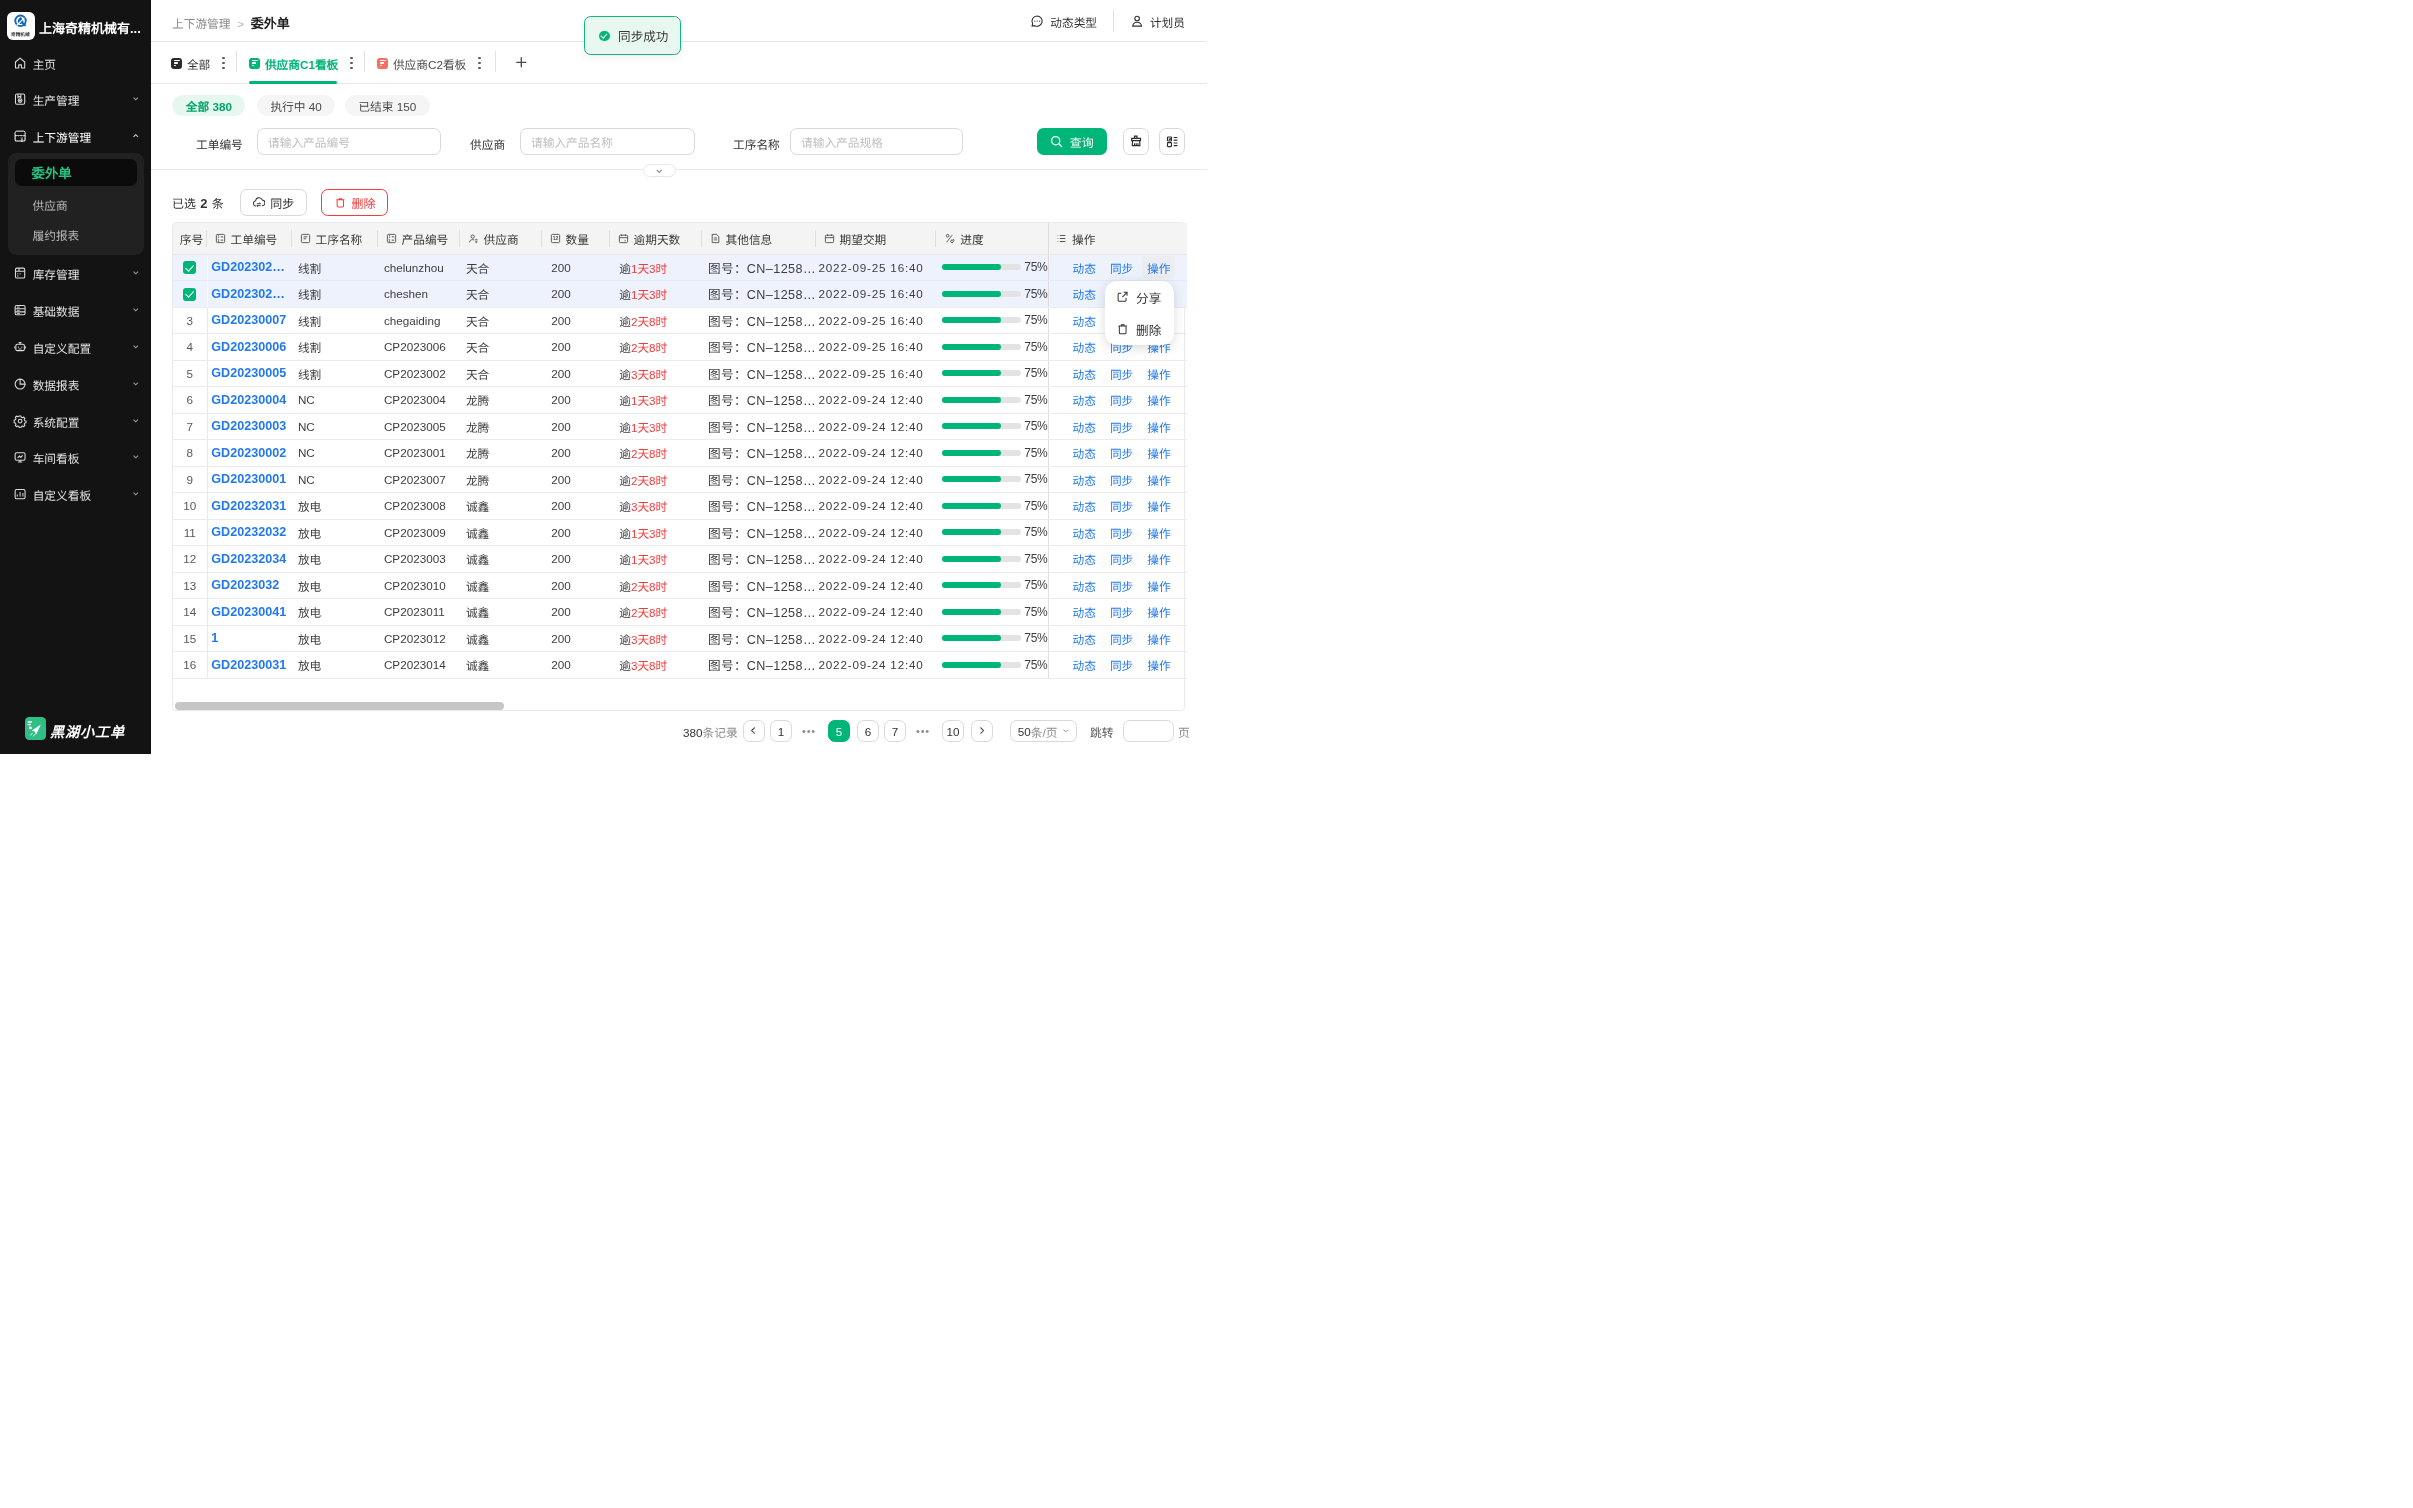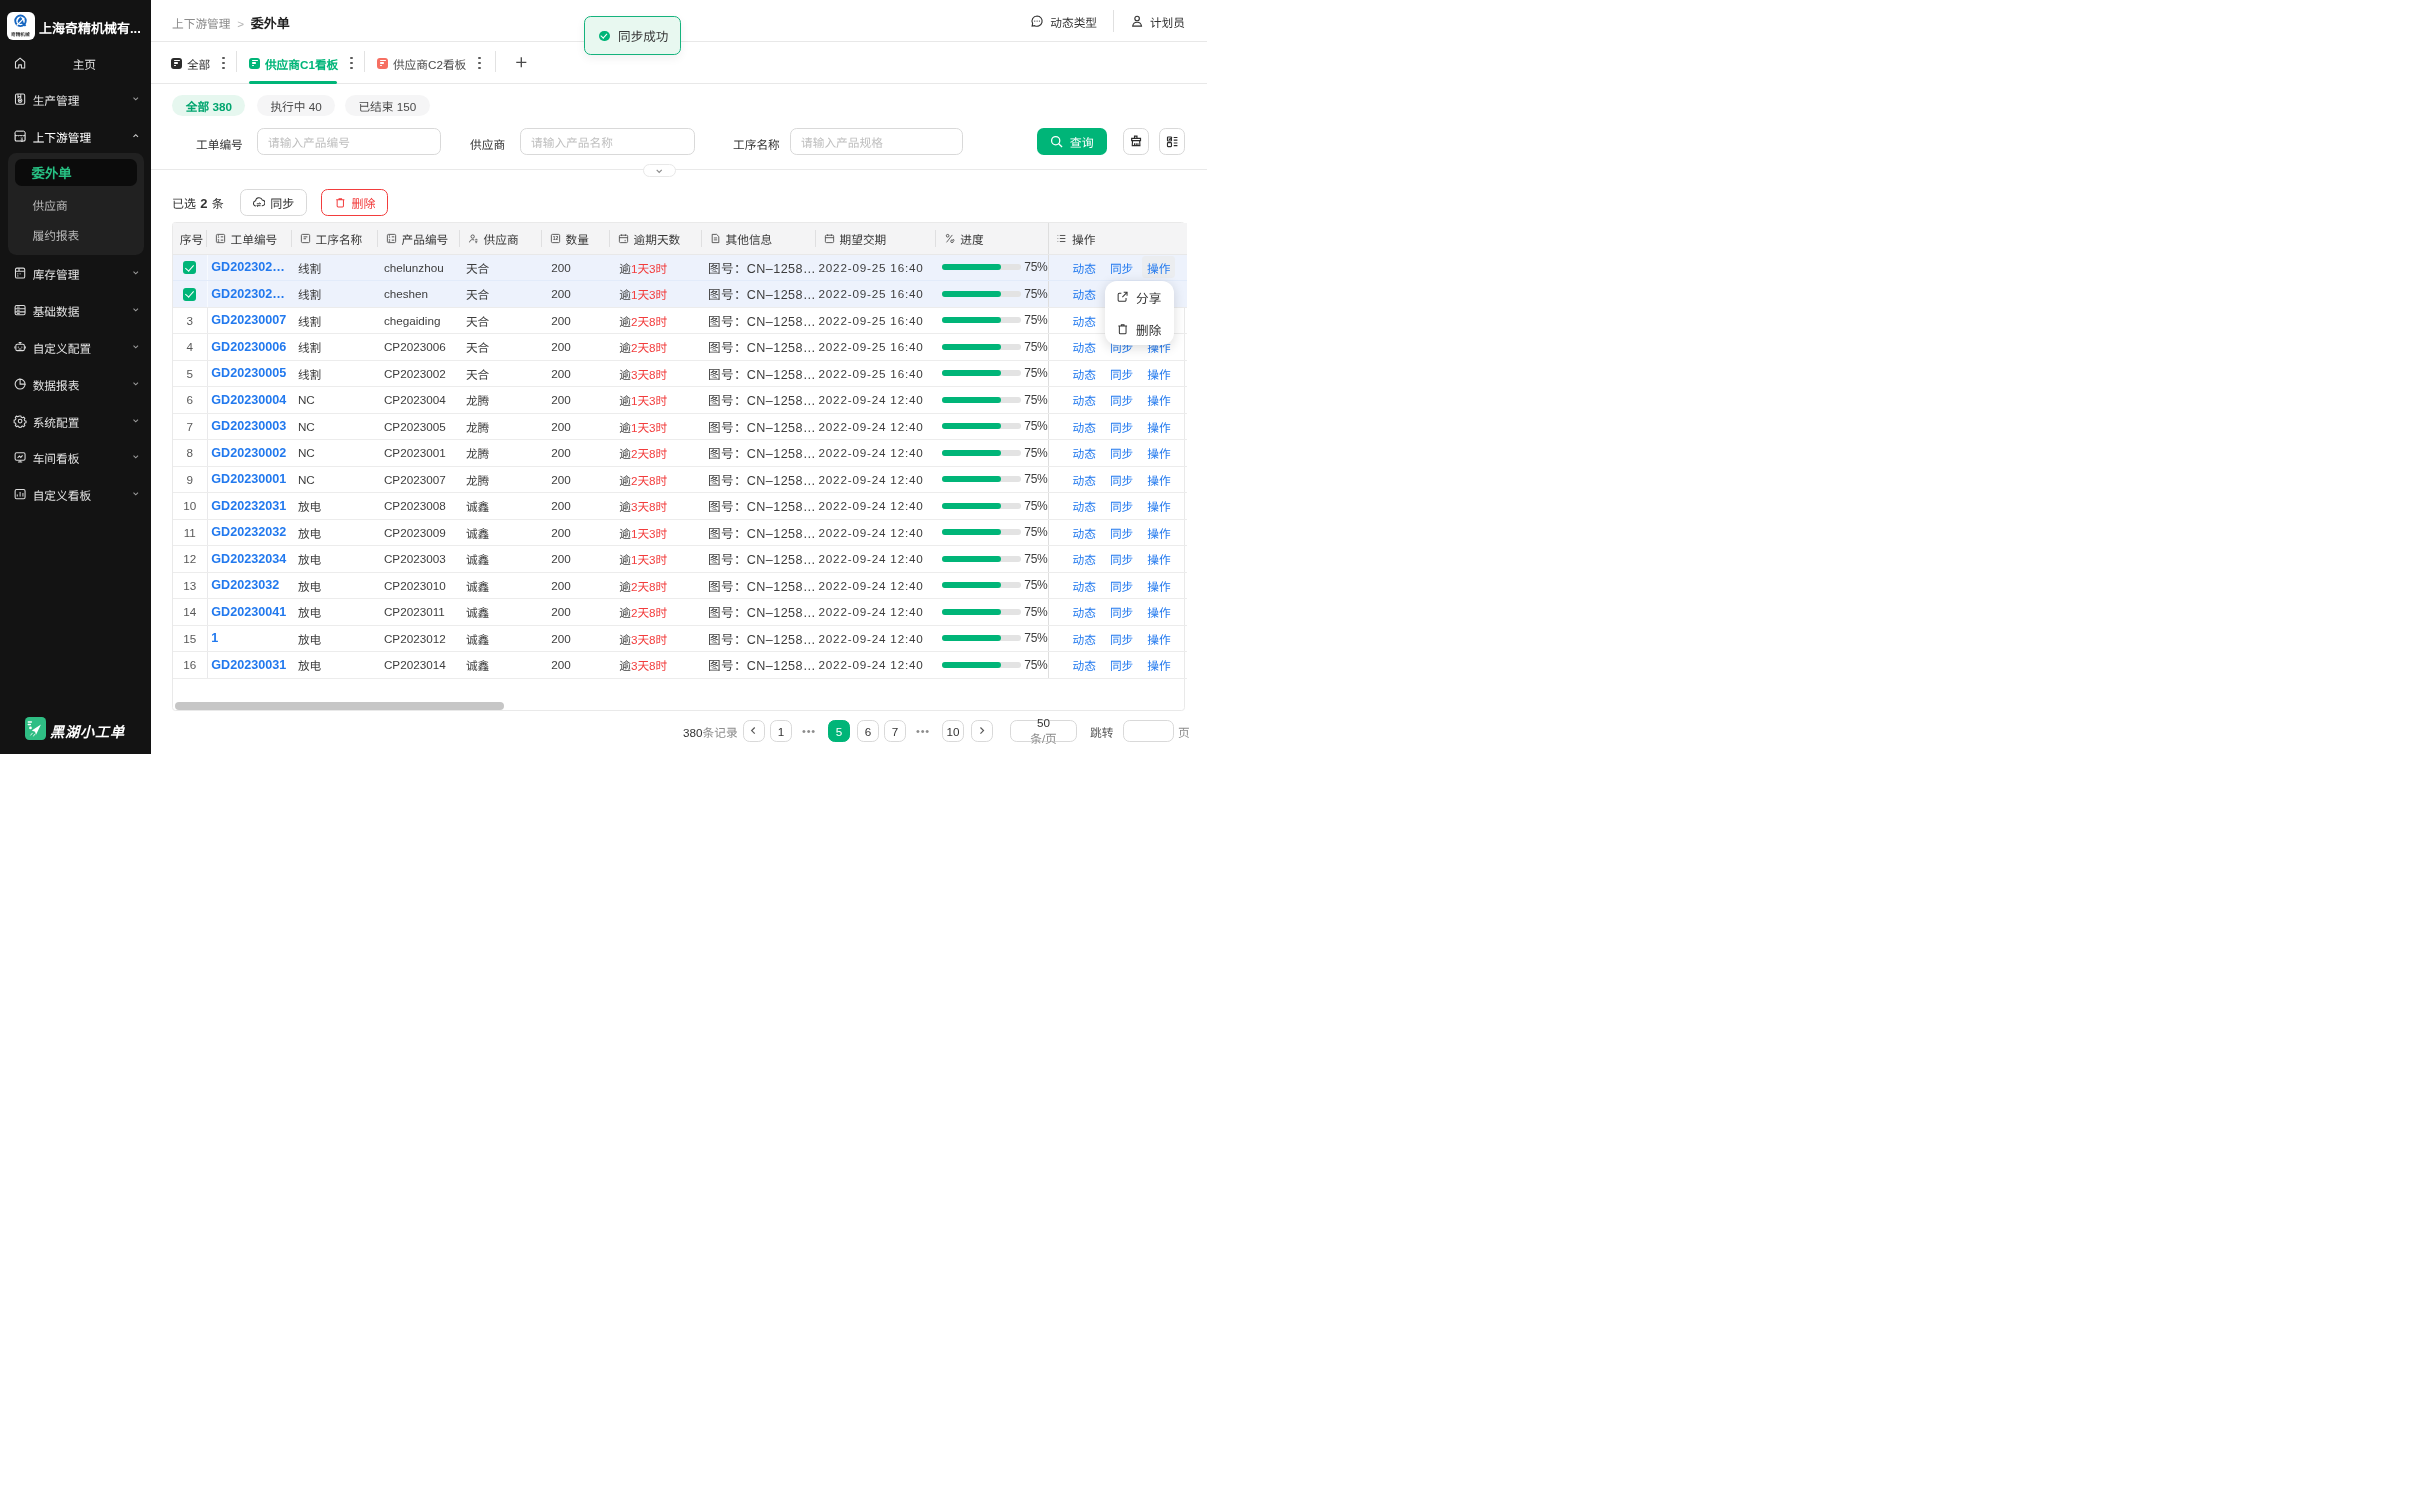--- a/index.html
+++ b/index.html
@@ -97,21 +97,21 @@
 #sumrow .l1{position:absolute;left:370px;color:#8c8c8c;font-size:11.7px;}
 #sumrow .l2{position:absolute;left:397px;color:#333;font-size:11.7px;}
 #hscroll{position:absolute;left:2.1px;top:479px;width:329px;height:8.4px;border-radius:4.2px;background:#c6c6c6;}
 
 #pager{position:absolute;left:0;top:720px;width:1056px;height:23.5px;display:flex;align-items:center;}
 #pager .rec{position:absolute;left:532px;font-size:11.7px;color:#333;}
 #pager .rec span{color:#8c8c8c;}
 .pbtn{position:absolute;top:0;width:22px;height:22px;border:0.8px solid #d9d9d9;border-radius:6.7px;background:#fff;display:flex;align-items:center;justify-content:center;font-size:11.7px;color:#333;}
 .pbtn.act{background:#00b578;border-color:#00b578;color:#fff;}
 .pdots{position:absolute;top:0;width:22px;height:22px;display:flex;align-items:center;justify-content:center;color:#8c8c8c;font-size:11px;letter-spacing:0.8px;}
-#psize{position:absolute;left:859px;top:0;width:67px;height:22px;border:0.8px solid #d9d9d9;border-radius:6.7px;background:#fff;display:flex;align-items:center;justify-content:center;font-size:11.7px;color:#333;flex-direction:column;}
+#psize{position:absolute;left:859px;top:0;width:67px;height:22px;border:0.8px solid #d9d9d9;border-radius:6.7px;background:#fff;display:flex;align-items:center;justify-content:center;font-size:11.7px;color:#333;}
 #psize span{color:#8c8c8c;}
 #jump{position:absolute;left:939px;top:3px;font-size:11.7px;color:#595959;}
 #jinput{position:absolute;left:972px;top:0;width:51px;height:22px;border:0.8px solid #d9d9d9;border-radius:6.7px;background:#fff;}
 #jpage{position:absolute;left:1027px;top:3.4px;font-size:11.7px;color:#8c8c8c;}
 
 #toast{position:absolute;left:584px;top:16.3px;width:97px;height:39px;background:#e8f8f0;border:0.8px solid #15b37d;border-radius:6.7px;display:flex;align-items:center;z-index:50;box-shadow:0 3.4px 10px rgba(0,0,0,.06);}
 #toast .tk{width:10.5px;height:10.5px;border-radius:50%;background:#00b578;margin-left:14.2px;position:relative;flex:none;}
 #toast .tk:after{content:"";position:absolute;left:3px;top:1.8px;width:2.7px;height:4.7px;border:solid #fff;border-width:0 1.3px 1.3px 0;transform:rotate(42deg);}
 #toast .tt{margin-left:8.4px;font-size:12.6px;color:#383838;white-space:nowrap;}
 #popup{position:absolute;left:1105px;top:281px;width:69px;height:64px;background:#fff;border-radius:12px;box-shadow:0 2.5px 11.7px rgba(0,0,0,.14);z-index:40;}
@@ -126,21 +126,21 @@
         <circle cx="10" cy="8" r="6.2" fill="none" stroke="#1565c0" stroke-width="2.2"></circle>
         <path d="M10 3.5c-2 1.8-3.2 3.4-3.2 5a3.2 3.2 0 006.4 0c0-1.6-1.2-3.2-3.2-5z" fill="#1565c0"></path>
         <path d="M5.5 13.5L14.5 4.5" stroke="#fff" stroke-width="1.4"></path>
         <path d="M12 10l4 4" stroke="#1565c0" stroke-width="2.2"></path>
       </svg>
     <svg width="20" height="5.9" viewBox="0 0 24 7">
         <text x="0" y="5.5" font-size="5.6" font-weight="bold" fill="#444">奇精机械</text>
       </svg>
   </div>
   <div id="cotitle">上海奇精机械有...</div>
-  <div class="mitem" style="top:46px;gap:40px;">
+  <div class="mitem" style="top:46px;">
     <svg class="mic" viewBox="0 0 20 20" fill="none" stroke="#dcdcdc" stroke-width="1.5">
         <path d="M3.5 8.5L10 3l6.5 5.5V17h-4.6v-4.5h-3.8V17H3.5z" stroke-linejoin="round"></path>
       </svg>
     <span class="mtx">主页</span>
   </div>
   <div class="mitem" style="top:82px;">
     <svg class="mic" viewBox="0 0 20 20" fill="none" stroke="#dcdcdc" stroke-width="1.5">
         <rect x="3.5" y="2.8" width="13" height="14.4" rx="2"></rect>
         <path d="M7 2.8v5l2-1.4 2 1.4v-5"></path>
         <circle cx="10" cy="12" r="2.6"></circle>

